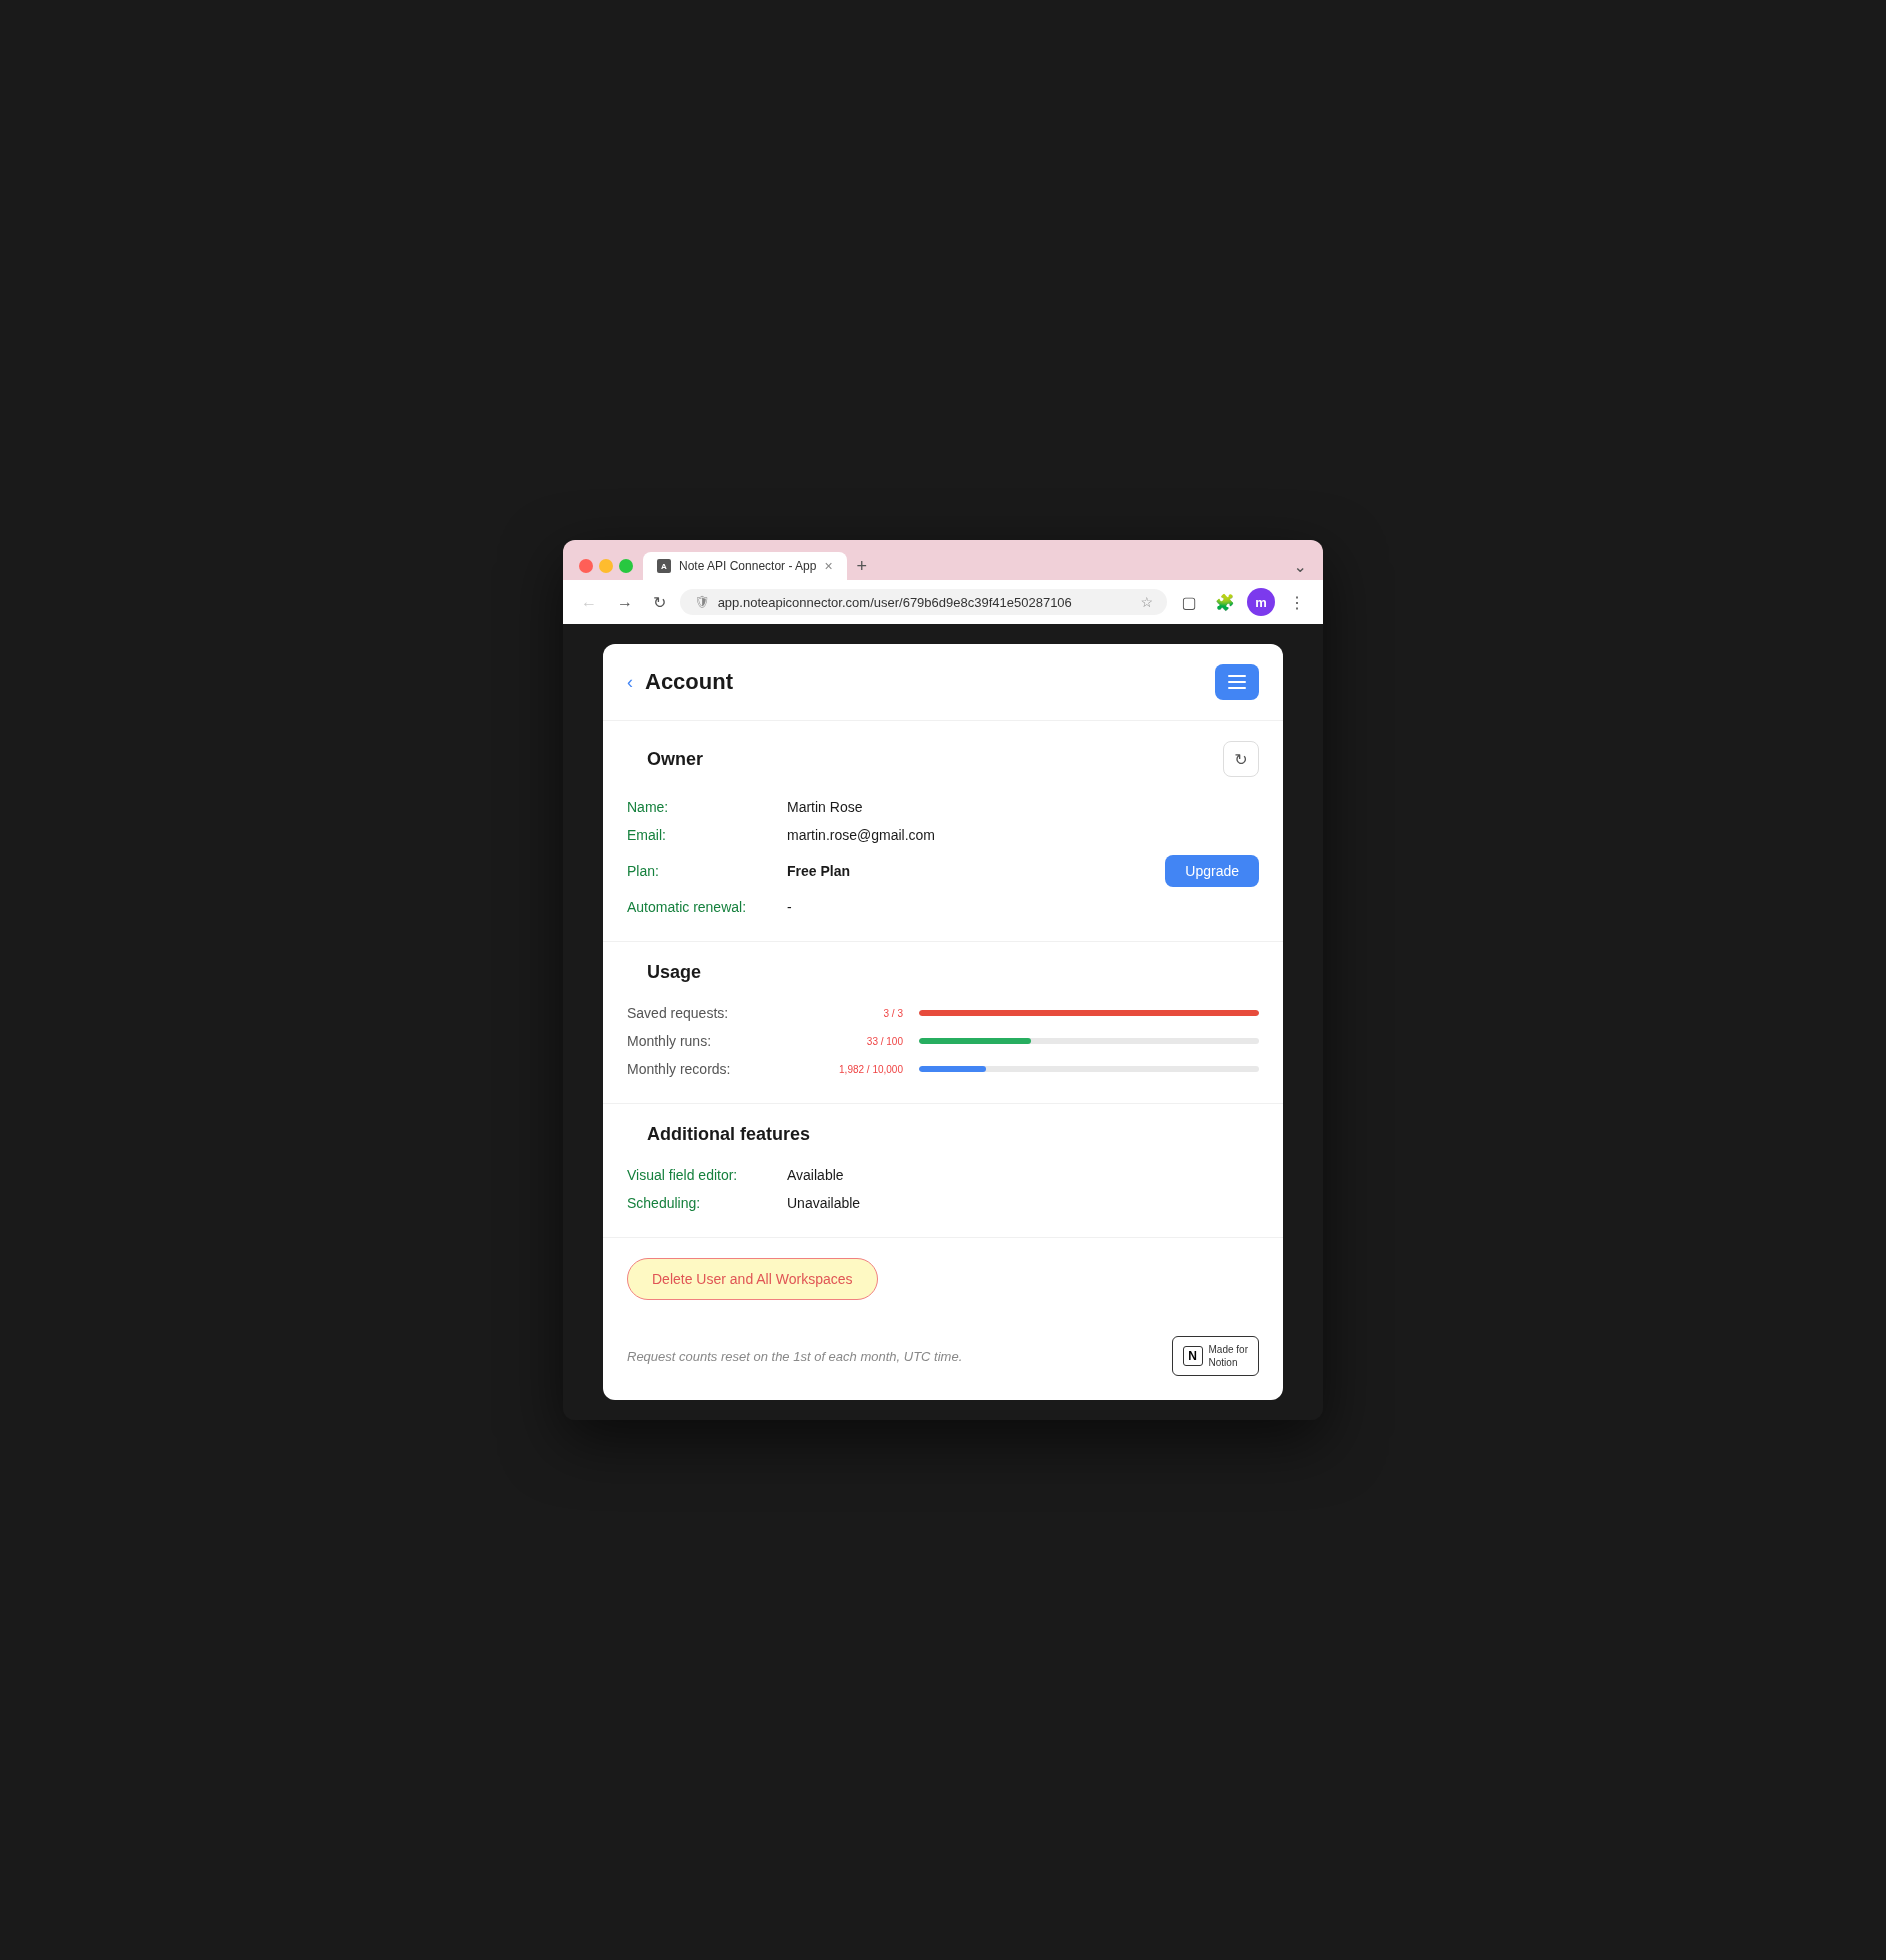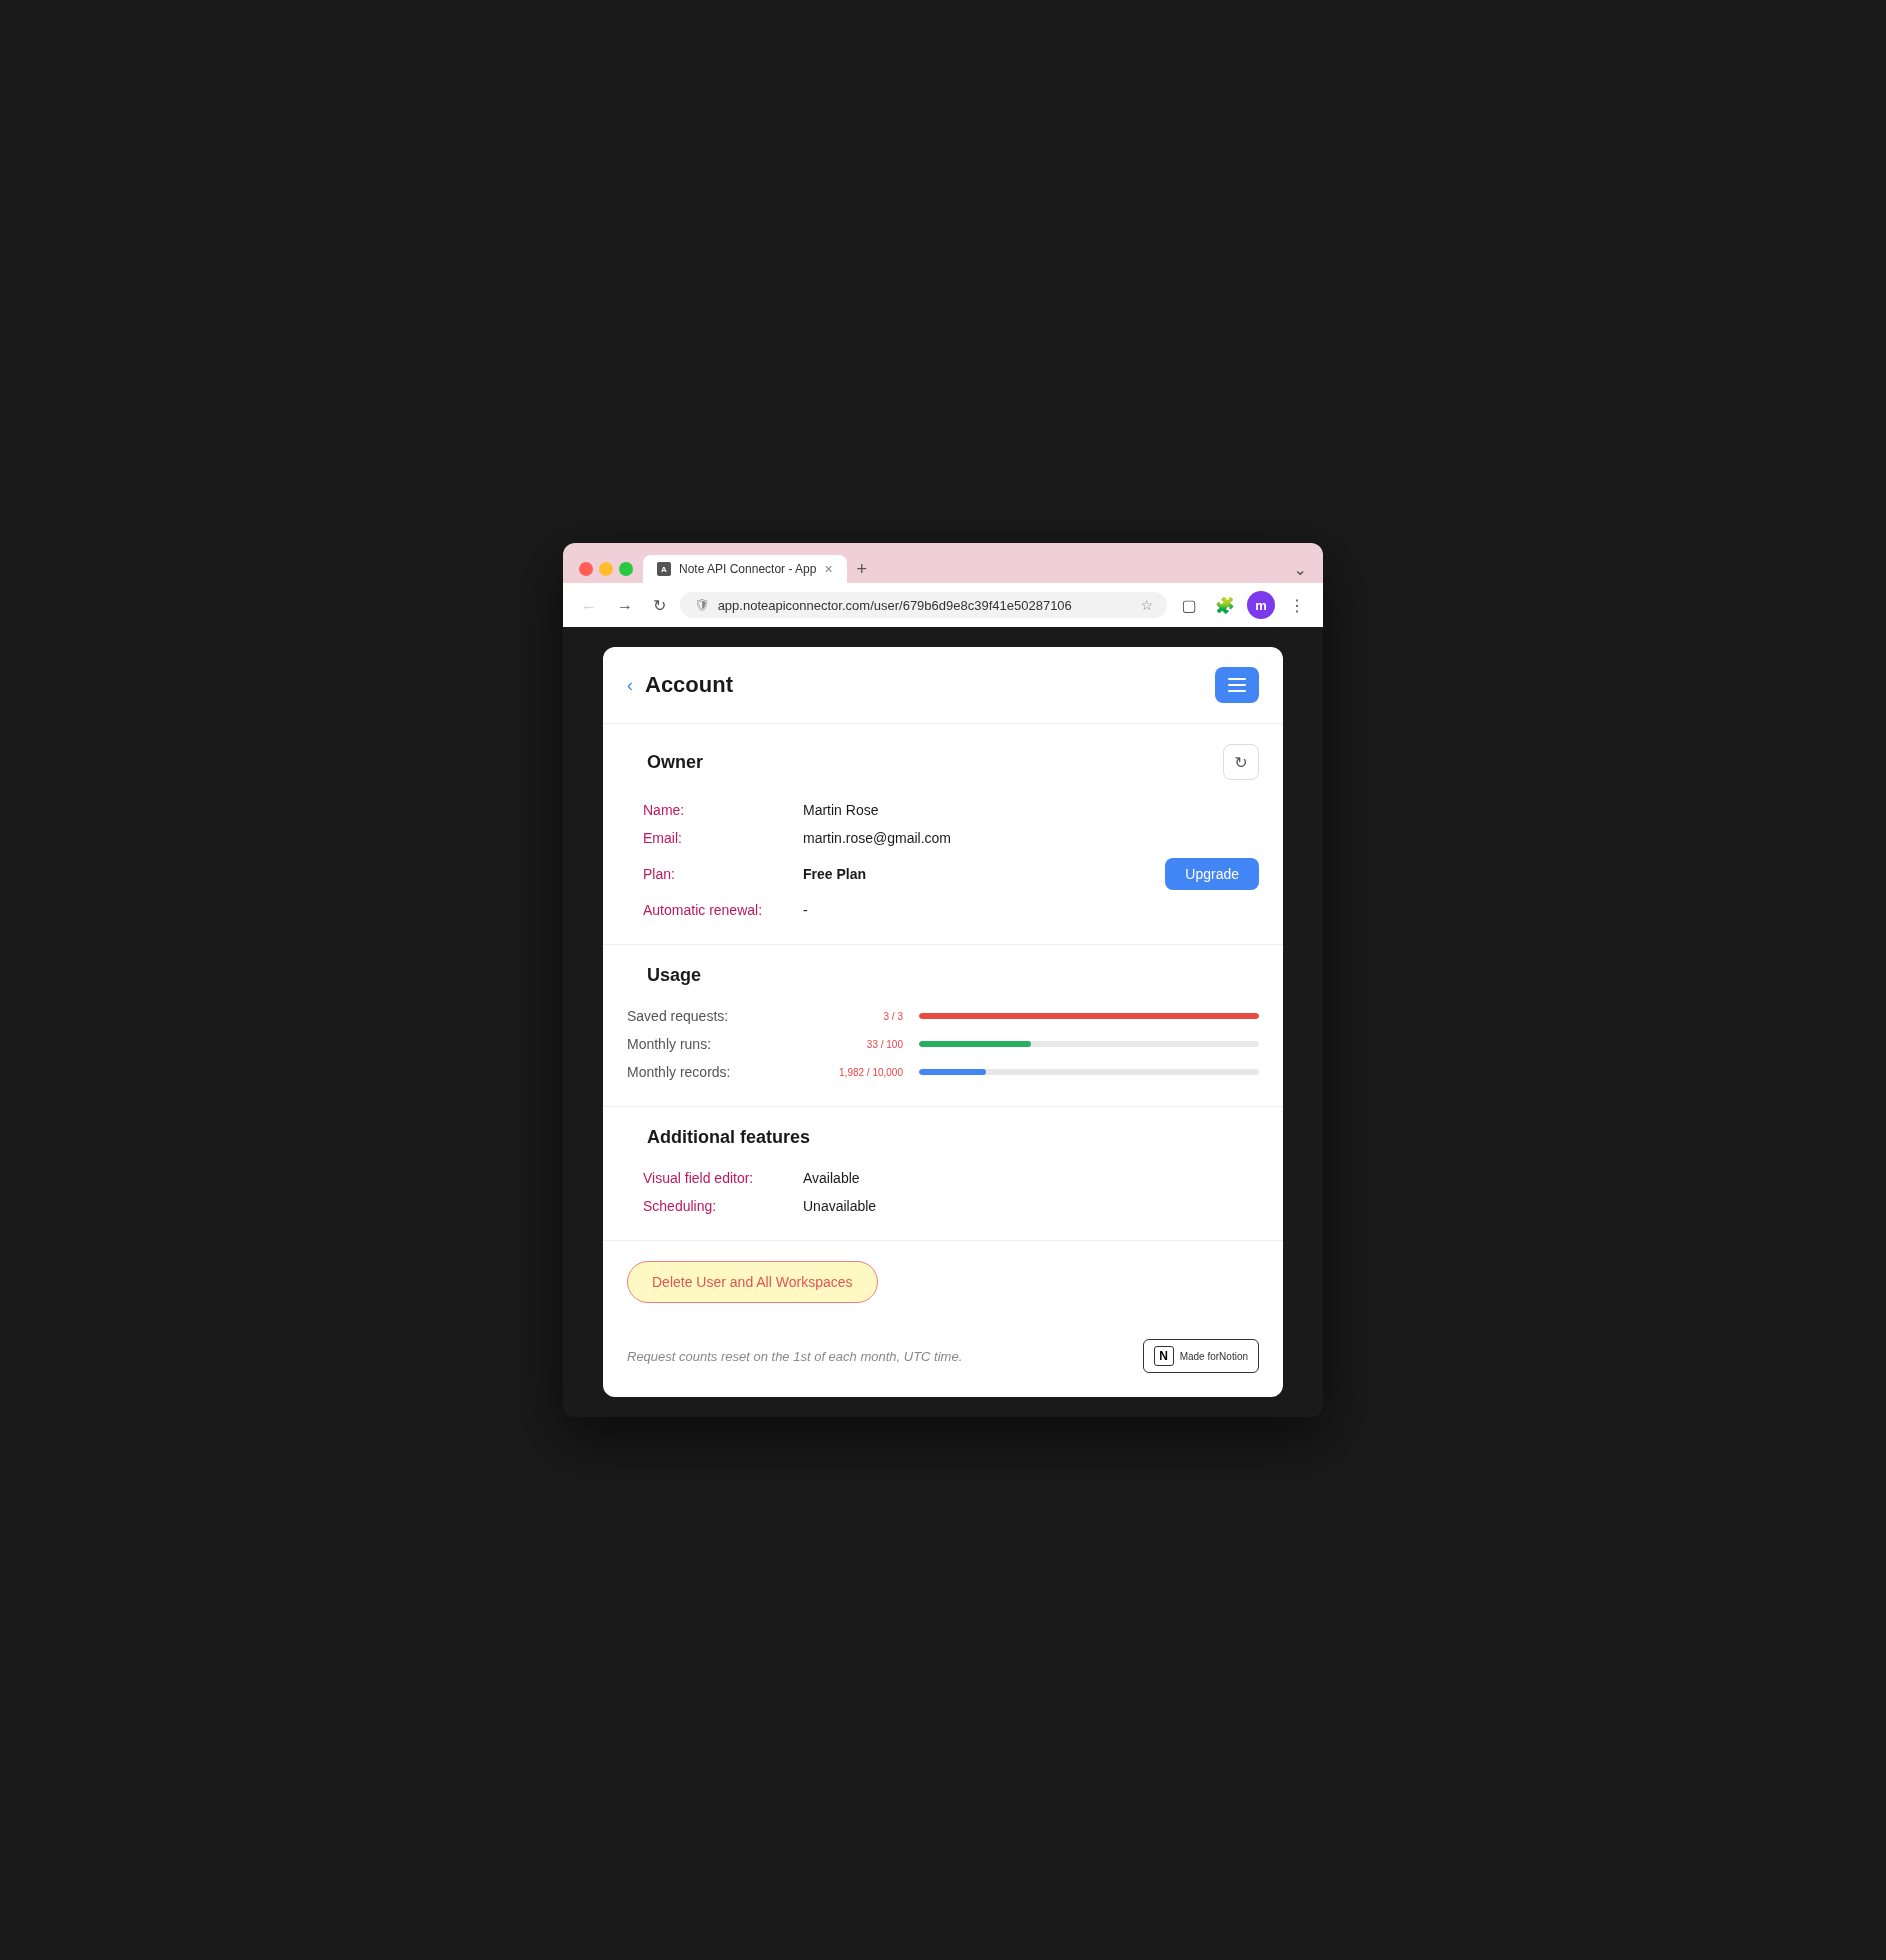--- a/index.html
+++ b/index.html
@@ -286,25 +286,24 @@
     }
 
     
     .info-row {
       display: flex;
       align-items: center;
       padding: 6px 0;
     }
 
     .info-label {
-      color: #be185d;
+      color: #15803d;
       font-size: 14px;
       width: 160px;
       flex-shrink: 0;
-      margin-left: 16px;
     }
 
     .info-value {
       color: #1a1a1a;
       font-size: 14px;
       flex: 1;
     }
 
     .info-value.bold {
       font-weight: 700;
@@ -403,21 +402,21 @@
       display: flex;
       align-items: center;
       justify-content: center;
       font-size: 12px;
       font-weight: 800;
       color: #000;
     }
 
     .notion-text {
       display: flex;
-      flex-direction: row;
+      flex-direction: column;
       line-height: 1.3;
       font-size: 10px;
     }
   </style>
 </head>
 <body>
 
 <div class="browser-window">
 
   <div class="browser-titlebar">

